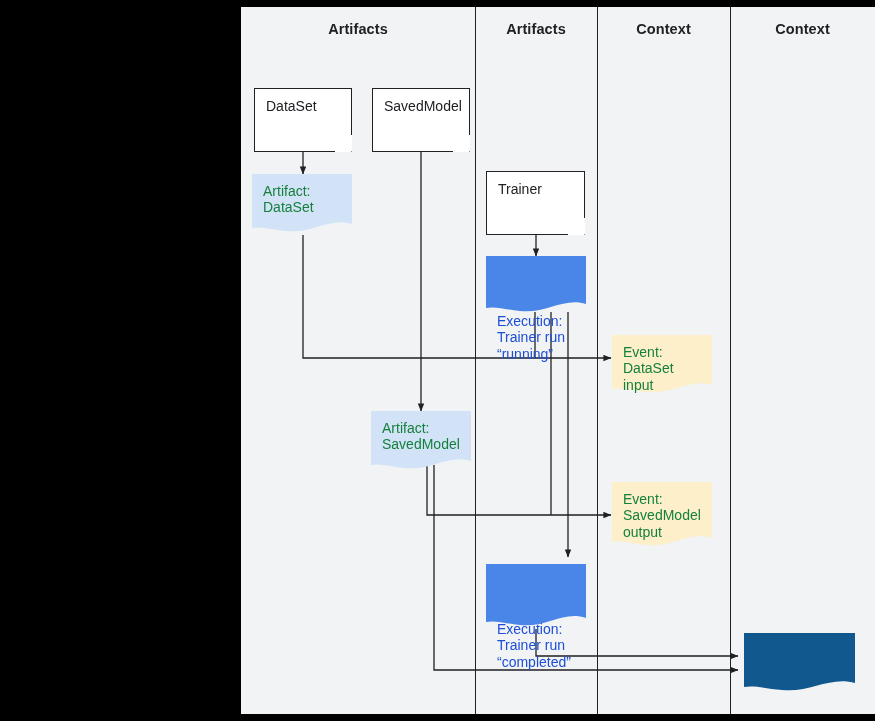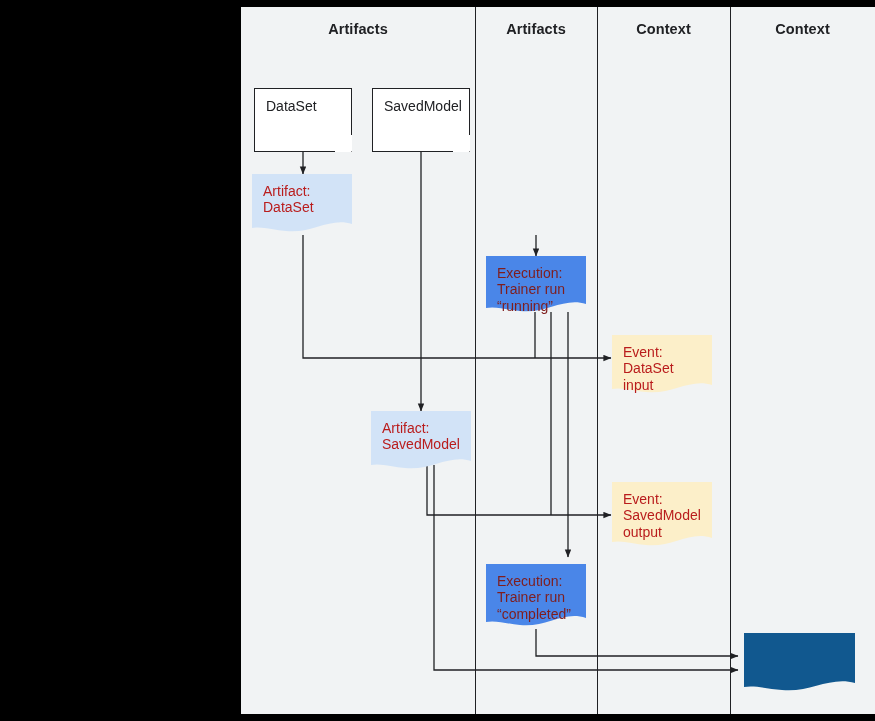--- a/index.html
+++ b/index.html
@@ -19,22 +19,22 @@
   .doc .fold:before{content:"";position:absolute;right:0;bottom:0;width:17px;height:17px;background:#fff;
     border-left:1px solid #202124;border-top:1px solid #202124;transform:rotate(0deg);
     clip-path:polygon(100% 0,0 100%,100% 100%);}
   .doc .fold:after{content:"";position:absolute;right:0;bottom:0;width:23px;height:1px;background:#202124;
     transform-origin:100% 0;transform:rotate(-45deg);}
 
   
   .wave{}
   .wave .wbody{position:absolute;left:0;top:0;width:100%;height:100%;}
   .wave .txt{color:inherit;}
-  .wave.light .txt{color:#b91c1c;}
-  .wave.onblue .txt{color:#7f1d1d;}
+  .wave.light .txt{color:#15803d;}
+  .wave.onblue .txt{color:#1d4ed8;margin-top:48px;}
 </style>
 </head>
 <body>
 
 <div id="stage">
   <div id="canvas">
 
     <div class="lane-line" style="left:234px"></div>
     <div class="lane-line" style="left:356px"></div>
     <div class="lane-line" style="left:489px"></div>
@@ -93,20 +93,24 @@
     </div>
 
     <div class="node wave light" style="left:130px;top:404px;width:100px;height:62px">
       <svg class="wbody" viewBox="0 0 100 62" preserveAspectRatio="none">
         <path d="M0,0 H100 V50 C78,43 60,60 34,57 C22,56 10,52 0,54 Z" fill="#d2e3f7"></path>
       </svg>
       <div class="txt">Artifact:
 SavedModel</div>
     </div>
 
+    <div class="node doc" style="left:245px;top:164px;width:99px;height:64px">
+      <div class="txt">Trainer</div>
+      <span class="fold"></span>
+    </div>
 
     <div class="node wave onblue" style="left:245px;top:249px;width:100px;height:62px">
       <svg class="wbody" viewBox="0 0 100 62" preserveAspectRatio="none">
         <path d="M0,0 H100 V48 C78,41 60,58 34,55 C22,54 10,50 0,52 Z" fill="#4a86e8"></path>
       </svg>
       <div class="txt">Execution:
 Trainer run
 “running”</div>
     </div>
 

